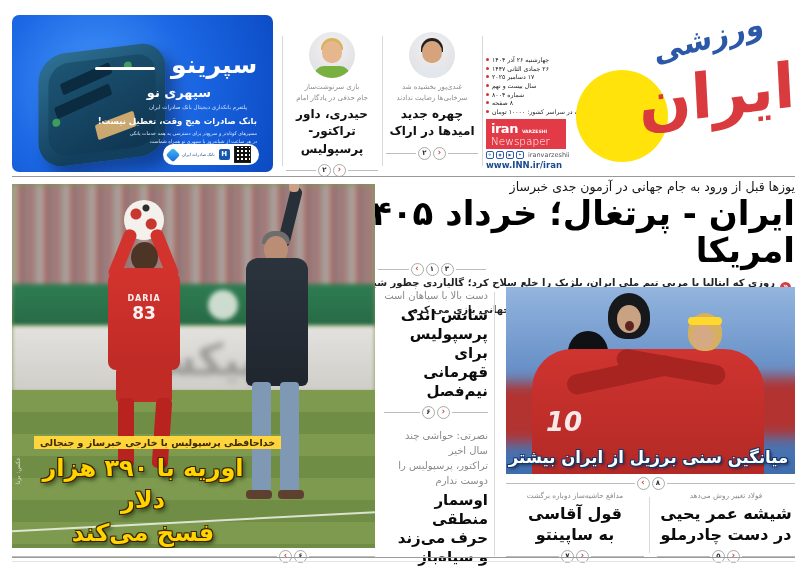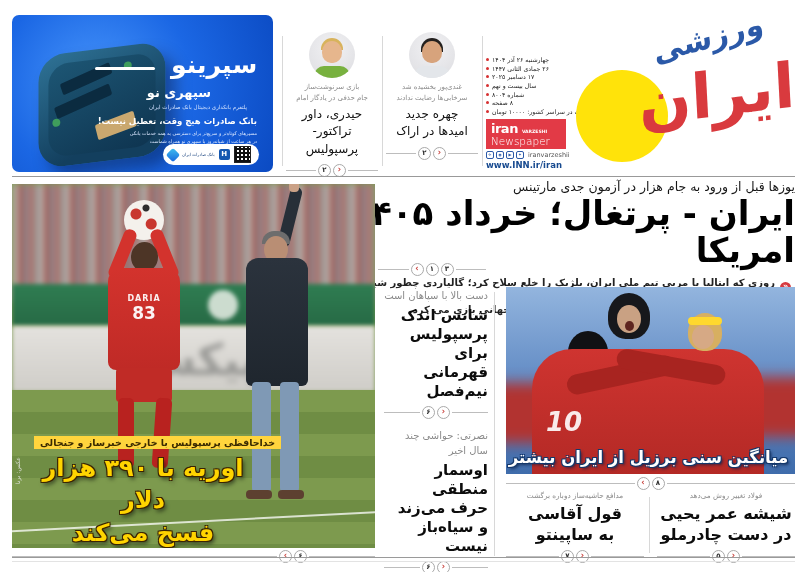--- a/index.html
+++ b/index.html
@@ -51,21 +51,21 @@
   .tstory{position:absolute;top:32px;width:92px;height:136px;text-align:center;direction:rtl;}
   .avatar{width:46px;height:46px;border-radius:50%;margin:0 auto 4px;position:relative;overflow:hidden;
           background:radial-gradient(circle at 50% 35%,#f2f2f4 0%,#dcdce0 100%);}
   .face{position:absolute;left:50%;top:9px;transform:translateX(-50%);width:20px;height:22px;
         border-radius:50% 50% 45% 45%;}
   .hair{position:absolute;left:50%;top:6px;transform:translateX(-50%);width:22px;height:12px;
         border-radius:11px 11px 0 0;}
   .shoulders{position:absolute;left:50%;bottom:-4px;transform:translateX(-50%);width:36px;height:16px;
              border-radius:10px 10px 0 0;}
   .t-kick{font-size:7px;color:#8a8a8a;line-height:1.5;}
-  .t-title{font-size:12px;font-weight:normal;color:#111;line-height:1.45;margin-top:3px;}
+  .t-title{font-size:12px;font-weight:bold;color:#111;line-height:1.45;margin-top:3px;}
   .tstory .ind{margin-top:6px;}
 
   
   #meta{left:486px;top:55px;width:80px;}
   .mline{display:flex;align-items:center;gap:3px;height:8.7px;}
   .mdot{width:3px;height:3px;border-radius:50%;background:#d63031;flex:none;}
   .mtext{font-size:6.2px;color:#222;white-space:nowrap;direction:rtl;}
   #brandbox{left:486px;top:119px;width:80px;height:30px;background:#e23a46;color:#fff;
             padding:3px 5px;box-sizing:border-box;line-height:1;}
   .b1{font-size:13px;font-weight:bold;letter-spacing:-0.5px;}
@@ -305,21 +305,21 @@
 
   <div id="logo" class="abs">
     <div class="ycircle"></div>
     <div class="lsub">ورزشی</div>
     <div class="lmain">ایران</div>
   </div>
 
   <div class="hline" style="left:12px;top:176px;width:783px;background:#999;"></div>
 
   <div id="lead" class="abs">
-    <div class="lkick">یوزها قبل از ورود به جام هزار در آزمون جدی مارتینس</div>
+    <div class="lkick">یوزها قبل از ورود به جام جهانی در آزمون جدی خبرساز</div>
     <div class="lhead">ایران - پرتغال؛ خرداد ۱۴۰۵ در امریکا</div>
     <div class="lbullets">
       <div class="lb">
         <span class="lbicon">«</span>
         <span>روزی که ایتالیا با مربی تیم ملی ایران، بلژیک را خلع سلاح کرد؛ گالیاردی چطور شیاطین سرخ اروپا را شکست داد!</span>
       </div>
       <div class="lb">
         <span class="lbicon">«</span>
         <span>کربکندی: در تمرینات بهتر بودم اما حجازی باید در جام جهانی بازی می کرد</span>
       </div>
@@ -385,20 +385,21 @@
         <div>قهرمانی نیم‌فصل</div>
       </div>
       <div class="ind">
         <span class="circ ar">‹</span>
         <span class="circ">۶</span>
       </div>
     </div>
     <div>
       <div class="ms-kick">
         <div>نصرتی: حواشی چند سال اخیر</div>
+        <div>تراکتور، پرسپولیس را دوست ندارم</div>
       </div>
       <div class="ms-title">
         <div>اوسمار منطقی</div>
         <div>حرف می‌زند</div>
         <div>و سیاه‌باز نیست</div>
       </div>
       <div class="ind">
         <span class="circ ar">‹</span>
         <span class="circ">۶</span>
       </div>

